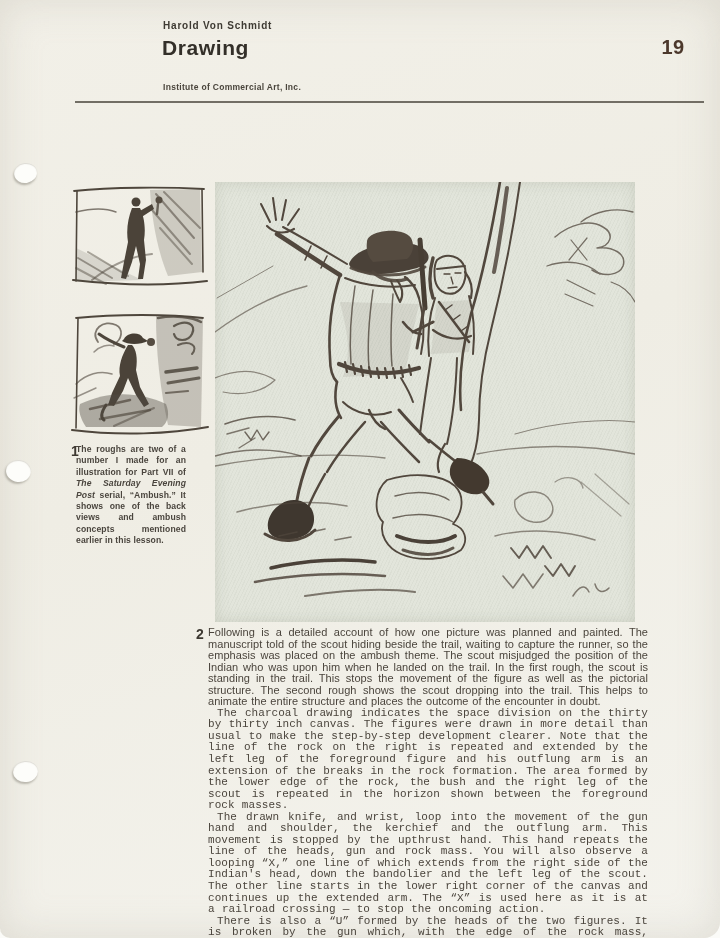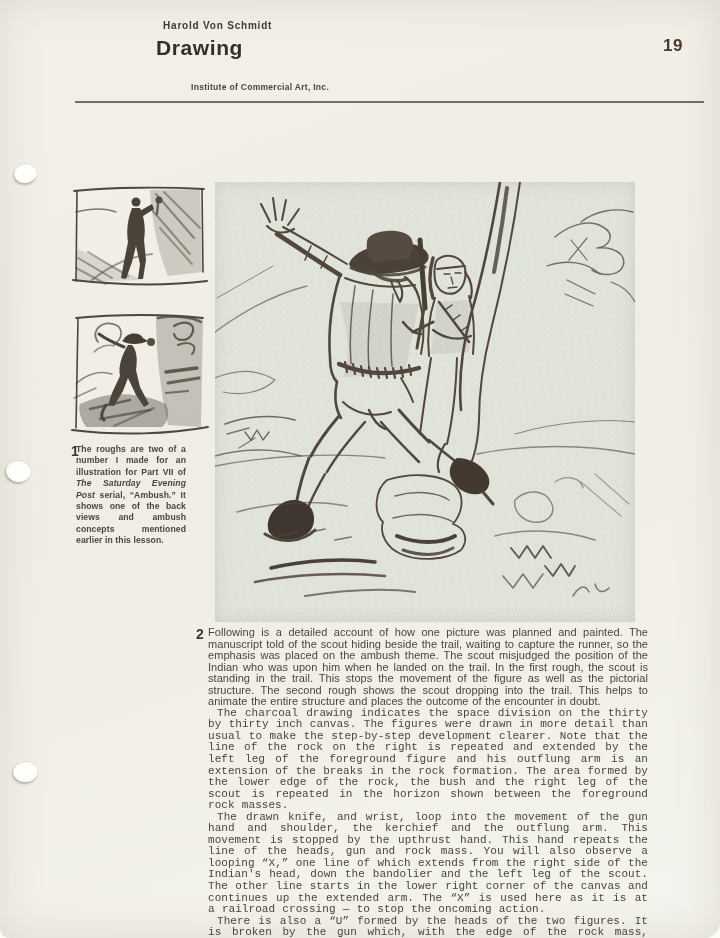--- a/index.html
+++ b/index.html
@@ -9,26 +9,26 @@
         border-radius:0 0 16px 10px;
         box-shadow:inset 0 0 40px rgba(175,170,155,.30);}
   .hole{position:absolute;background:#fdfdfa;border-radius:50%;
         box-shadow:-1px 2px 2px rgba(125,120,108,.45), inset 0 1px 1px rgba(160,155,140,.35);}
   .hole1{left:14px;top:163px;width:23px;height:20px;transform:rotate(-8deg);}
   .hole2{left:6px;top:460px;width:25px;height:22px;transform:rotate(6deg);}
   .hole3{left:13px;top:761px;width:25px;height:21px;transform:rotate(-5deg);}
 
   .author{position:absolute;left:163px;top:20px;font-size:10px;font-weight:bold;
           letter-spacing:.8px;color:#3e3a33;}
-  .title{position:absolute;left:156px;top:36px;font-size:21px;font-weight:bold;
+  .title{position:absolute;left:162px;top:36px;font-size:21px;font-weight:bold;
          letter-spacing:.6px;color:#332f29;margin:0;}
   .institute{position:absolute;left:163px;top:82px;font-size:8.5px;font-weight:bold;
-             letter-spacing:.3px;color:#4a453c;margin-left:28px;}
+             letter-spacing:.3px;color:#4a453c;}
   .pagenum{position:absolute;left:655px;top:36px;width:36px;text-align:center;
-           font-size:17px;font-weight:bold;color:#4c382c;letter-spacing:.5px;}
+           font-size:20px;font-weight:bold;color:#4c382c;letter-spacing:.5px;}
   .rule{position:absolute;left:75px;top:101px;width:629px;height:2px;
         background:#5c574d;opacity:.85;}
 
   .heading{position:absolute;left:75px;top:145px;font-size:13px;font-weight:bold;
            letter-spacing:.2px;color:#3c362e;margin:0;}
 
   .thumb1{position:absolute;left:72px;top:184px;}
   .thumb2{position:absolute;left:70px;top:308px;}
 
   .caption1{position:absolute;left:71px;top:444px;width:120px;color:#45403a;}

